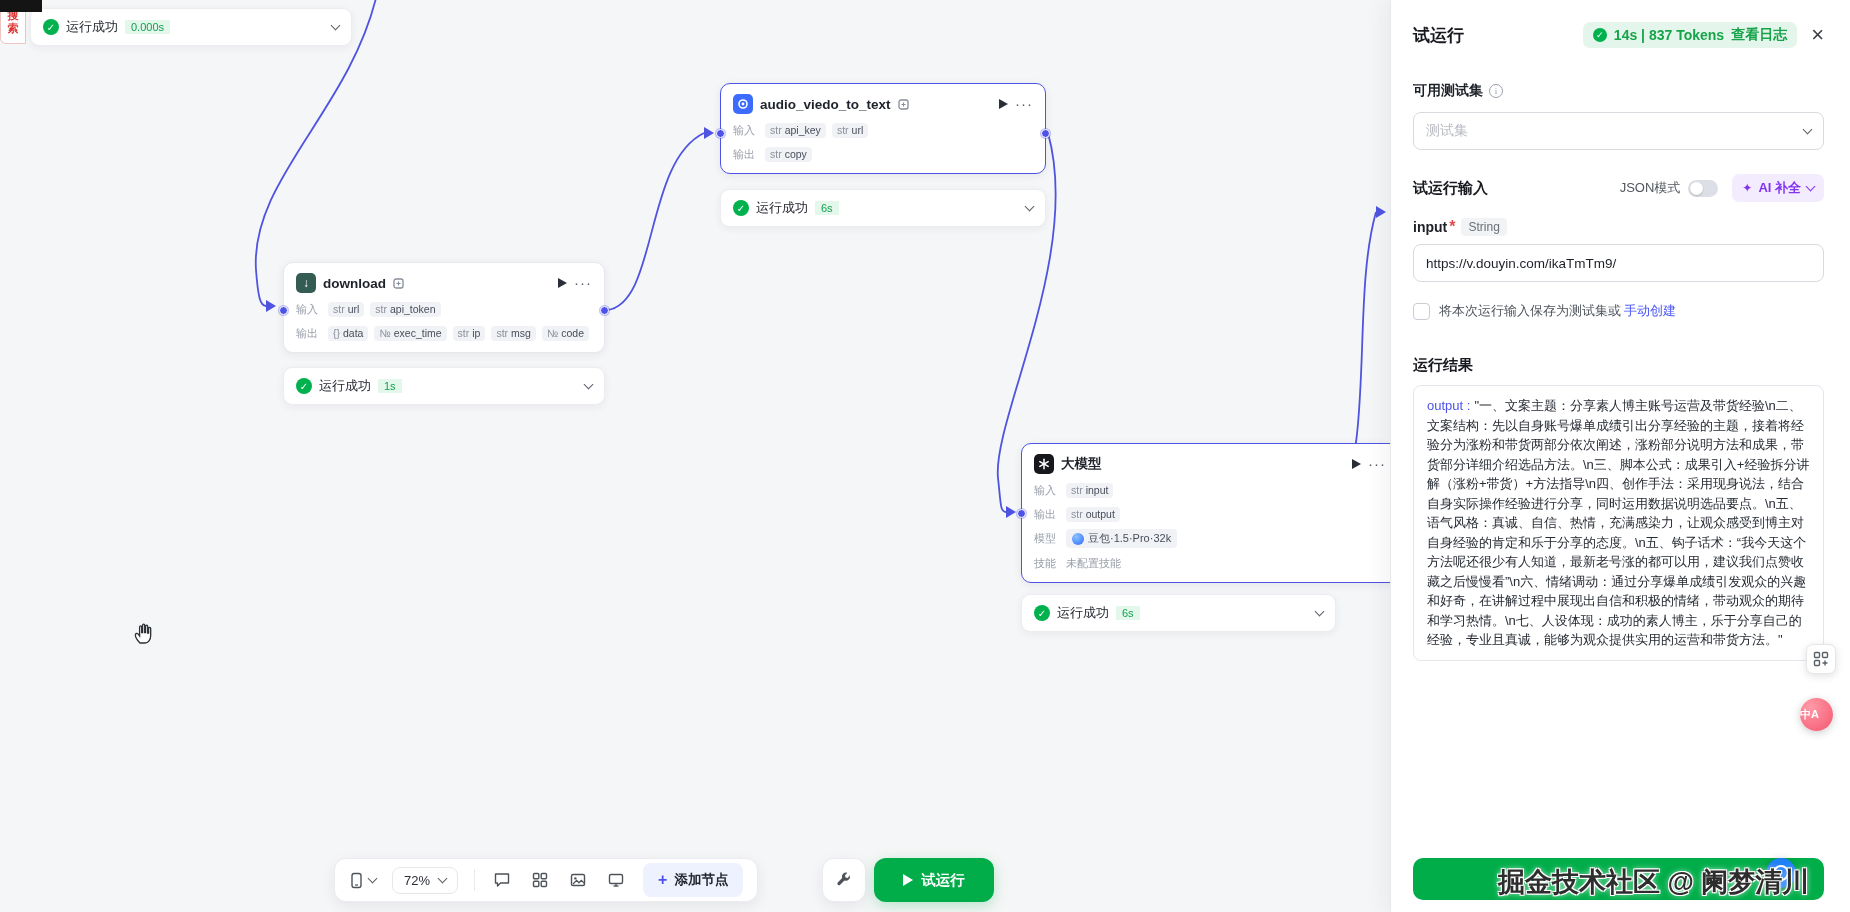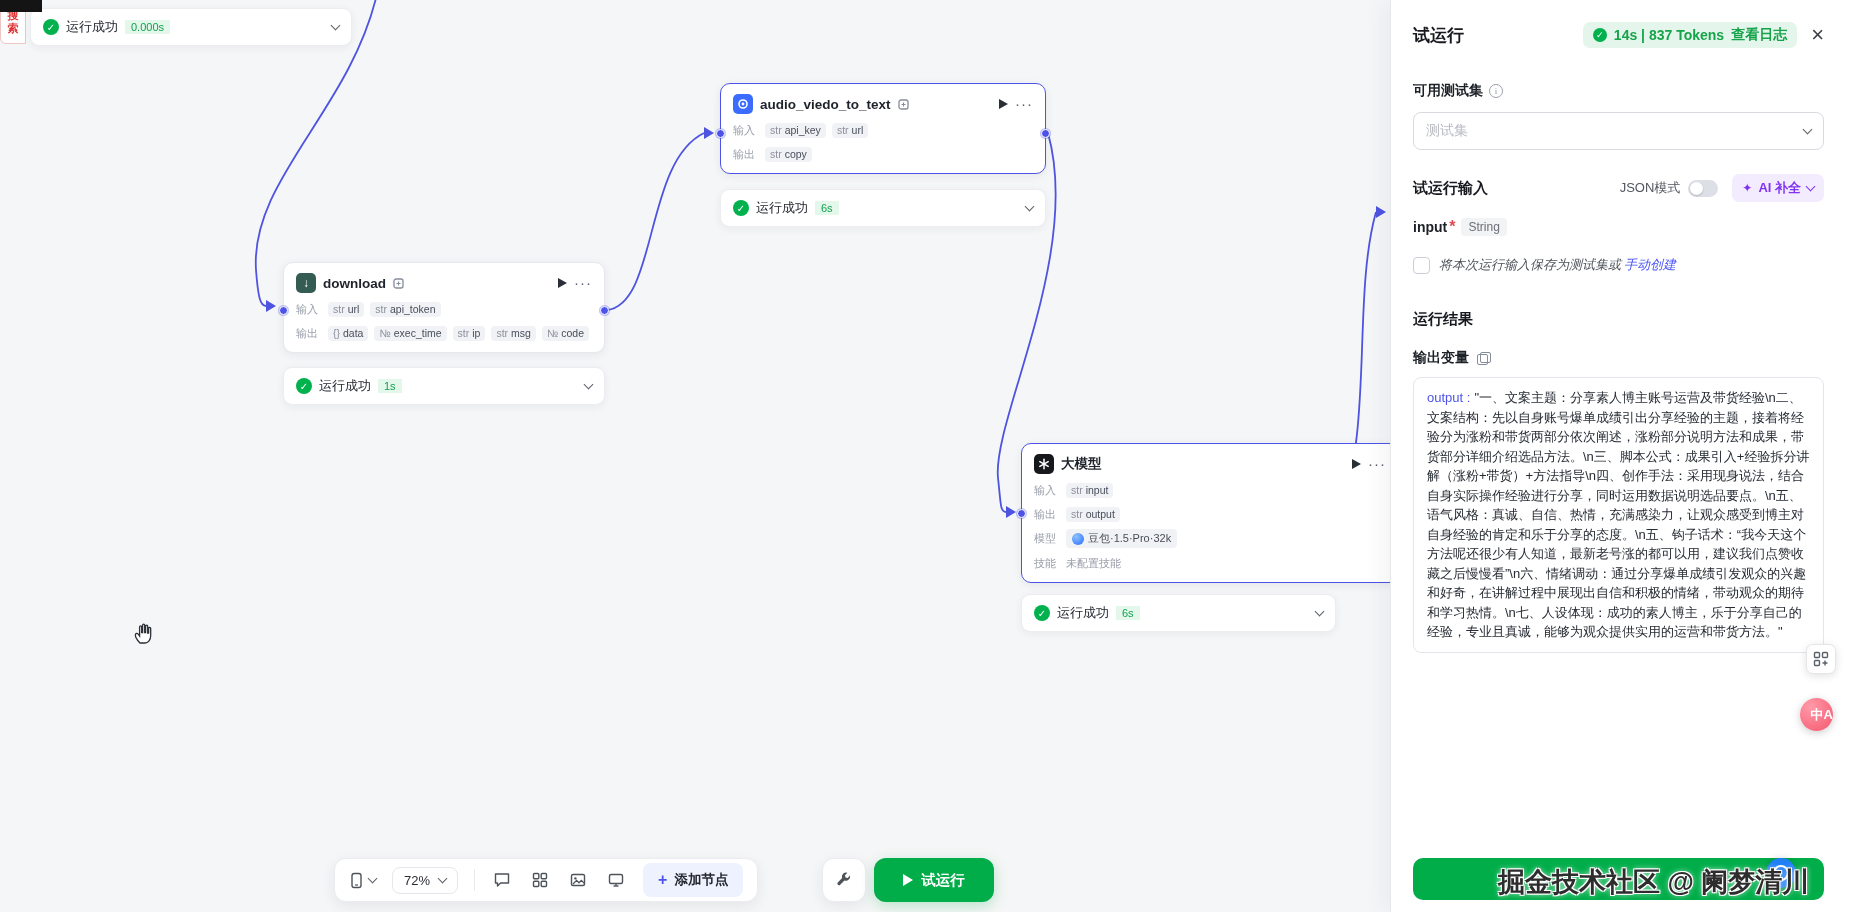--- a/index.html
+++ b/index.html
@@ -87,21 +87,21 @@
   .ai-pill .spark { color:#8233f2; font-size:12px; }
   .ai-pill .lbl { font-size:13px; font-weight:600; color:#8233f2; }
   .ai-pill .chev { border-color:#8233f2; }
 
   .field-label { display:flex; align-items:center; gap:6px; margin-top:16px; }
   .field-label .nm { font-size:14px; font-weight:700; color:#1d2127; }
   .field-label .req { color:#e5484d; font-weight:700; margin-left:-4px; }
   .type-badge { background:#f2f3f5; border-radius:4px; padding:2px 7px; font-size:12px; color:#6b7078; }
   .url-input { margin-top:8px; width:100%; height:38px; border:1px solid #d8dae0; border-radius:8px; padding:0 12px; font-size:13.5px; color:#1d2127; font-family:inherit; }
 
-  .save-row { display:flex; align-items:center; gap:9px; margin-top:20px;font-style:italic; }
+  .save-row { display:flex; align-items:center; gap:9px; margin-top:20px; }
   .checkbox { width:17px; height:17px; border:1.4px solid #c9cdd6; border-radius:4px; background:#fff; flex:none; cursor:pointer; }
   .save-row .txt { font-size:13px; color:#4e535b; }
   .link { font-size:13px; color:#4955f5; cursor:pointer; }
 
   .result-title { margin-top:36px; font-size:15px; font-weight:700; color:#17191f; }
   .outvar { display:flex; align-items:center; gap:8px; margin-top:20px; }
   .outvar .lbl { font-size:14px; font-weight:600; color:#1d2127; }
   .copy-ic { position:relative; width:12px; height:12px; cursor:pointer; }
   .copy-ic::before { content:""; position:absolute; left:0; top:2px; width:9px; height:9px; border:1.3px solid #868d99; border-radius:2px; background:#fff; }
   .copy-ic::after { content:""; position:absolute; left:3px; top:0; width:9px; height:9px; border:1.3px solid #868d99; border-radius:2px; }
@@ -109,21 +109,21 @@
   .output-box { margin-top:10px; border:1px solid #e4e6ec; border-radius:8px; padding:10px 13px; font-size:13px;
                 line-height:19.5px; color:#262b33; max-height:345px; overflow-y:auto; }
   .output-box::-webkit-scrollbar { width:5px; } .output-box::-webkit-scrollbar-thumb { background:#d9dce2; border-radius:3px; }
   .okey { color:#4d53e8; margin-right:4px; }
 
   .confirm-btn { position:absolute; left:22px; right:26px; bottom:12px; height:42px; background:#00ad49; border:none; border-radius:10px; cursor:pointer; }
 
   
   .float-widget { position:absolute; z-index:7; }
   .grid-plus { left:1806px; top:644px; width:30px; height:30px; background:#fff; border:1px solid #e5e6ea; border-radius:7px; box-shadow:0 2px 8px rgba(0,0,0,.12); display:flex; align-items:center; justify-content:center; cursor:pointer; }
-  .translate-btn { left:1800px; top:698px; width:33px; height:33px; border-radius:50%; background:radial-gradient(circle at 32% 28%,#ff9aa8,#f4566e); box-shadow:0 2px 8px rgba(0,0,0,.2); display:flex; align-items:center; justify-content:flex-end; color:#fff; font-size:13px; font-weight:700; cursor:pointer; }
+  .translate-btn { left:1800px; top:698px; width:33px; height:33px; border-radius:50%; background:radial-gradient(circle at 32% 28%,#ff9aa8,#f4566e); box-shadow:0 2px 8px rgba(0,0,0,.2); display:flex; align-items:center; justify-content:flex-start; color:#fff; font-size:11px; font-weight:700; cursor:pointer; }
   .blue-dot-app { left:1766px; top:858px; width:30px; height:30px; border-radius:50%; background:#1f7ff5; box-shadow:0 2px 8px rgba(0,0,0,.25); display:flex; align-items:center; justify-content:center; cursor:pointer; }
   .blue-dot-app::after { content:""; width:12px; height:12px; border:2.5px solid #fff; border-radius:50%; }
   .search-badge { left:1824px; top:866px; width:26px; height:44px; background:#fff; border:1px solid #f0c3c3; border-radius:6px 0 0 6px; display:flex; flex-direction:column; align-items:center; justify-content:center; color:#e03131; font-size:11px; font-weight:700; line-height:13px; z-index:7; cursor:pointer; }
   .watermark { position:absolute; left:1498px; top:864px; z-index:8; font-size:27px; font-weight:700; color:#2d2d2d; white-space:nowrap;
                text-shadow:-1px -1px 0 #fff, 1px -1px 0 #fff, -1px 1px 0 #fff, 1px 1px 0 #fff, 0 0 6px #fff; pointer-events:none; }
 </style>
 </head>
 <body>
 
 <svg class="edges" width="1850" height="912">
@@ -402,33 +402,30 @@
       <span class="lbl">AI 补全</span>
       <span class="chev"></span>
     </span>
   </div>
 
   <div class="field-label">
     <span class="nm">input</span>
     <span class="req">*</span>
     <span class="type-badge">String</span>
   </div>
+  <input class="url-input" type="text" value="https://v.douyin.com/ikaTmTm9/" style="">
 
   <div class="save-row">
     <span class="checkbox"></span>
     <span class="txt">将本次运行输入保存为测试集或</span>
     <span class="link" style="margin-left:-6px;">手动创建</span>
   </div>
 
   <div class="result-title">运行结果</div>
 
-  <div class="outvar">
-    <span class="lbl">输出变量</span>
-    <span class="copy-ic"></span>
-  </div>
 
   <div class="output-box">
     <span class="okey">output :</span><span class="oval">"一、文案主题：分享素人博主账号运营及带货经验\n二、文案结构：先以自身账号爆单成绩引出分享经验的主题，接着将经验分为涨粉和带货两部分依次阐述，涨粉部分说明方法和成果，带货部分详细介绍选品方法。\n三、脚本公式：成果引入+经验拆分讲解（涨粉+带货）+方法指导\n四、创作手法：采用现身说法，结合自身实际操作经验进行分享，同时运用数据说明选品要点。\n五、语气风格：真诚、自信、热情，充满感染力，让观众感受到博主对自身经验的肯定和乐于分享的态度。\n五、钩子话术：“我今天这个方法呢还很少有人知道，最新老号涨的都可以用，建议我们点赞收藏之后慢慢看”\n六、情绪调动：通过分享爆单成绩引发观众的兴趣和好奇，在讲解过程中展现出自信和积极的情绪，带动观众的期待和学习热情。\n七、人设体现：成功的素人博主，乐于分享自己的经验，专业且真诚，能够为观众提供实用的运营和带货方法。"</span>
   </div>
 
   <button class="confirm-btn"></button>
 </aside>
 
 <div class="float-widget grid-plus">
   <svg width="16" height="16" viewBox="0 0 16 16">

